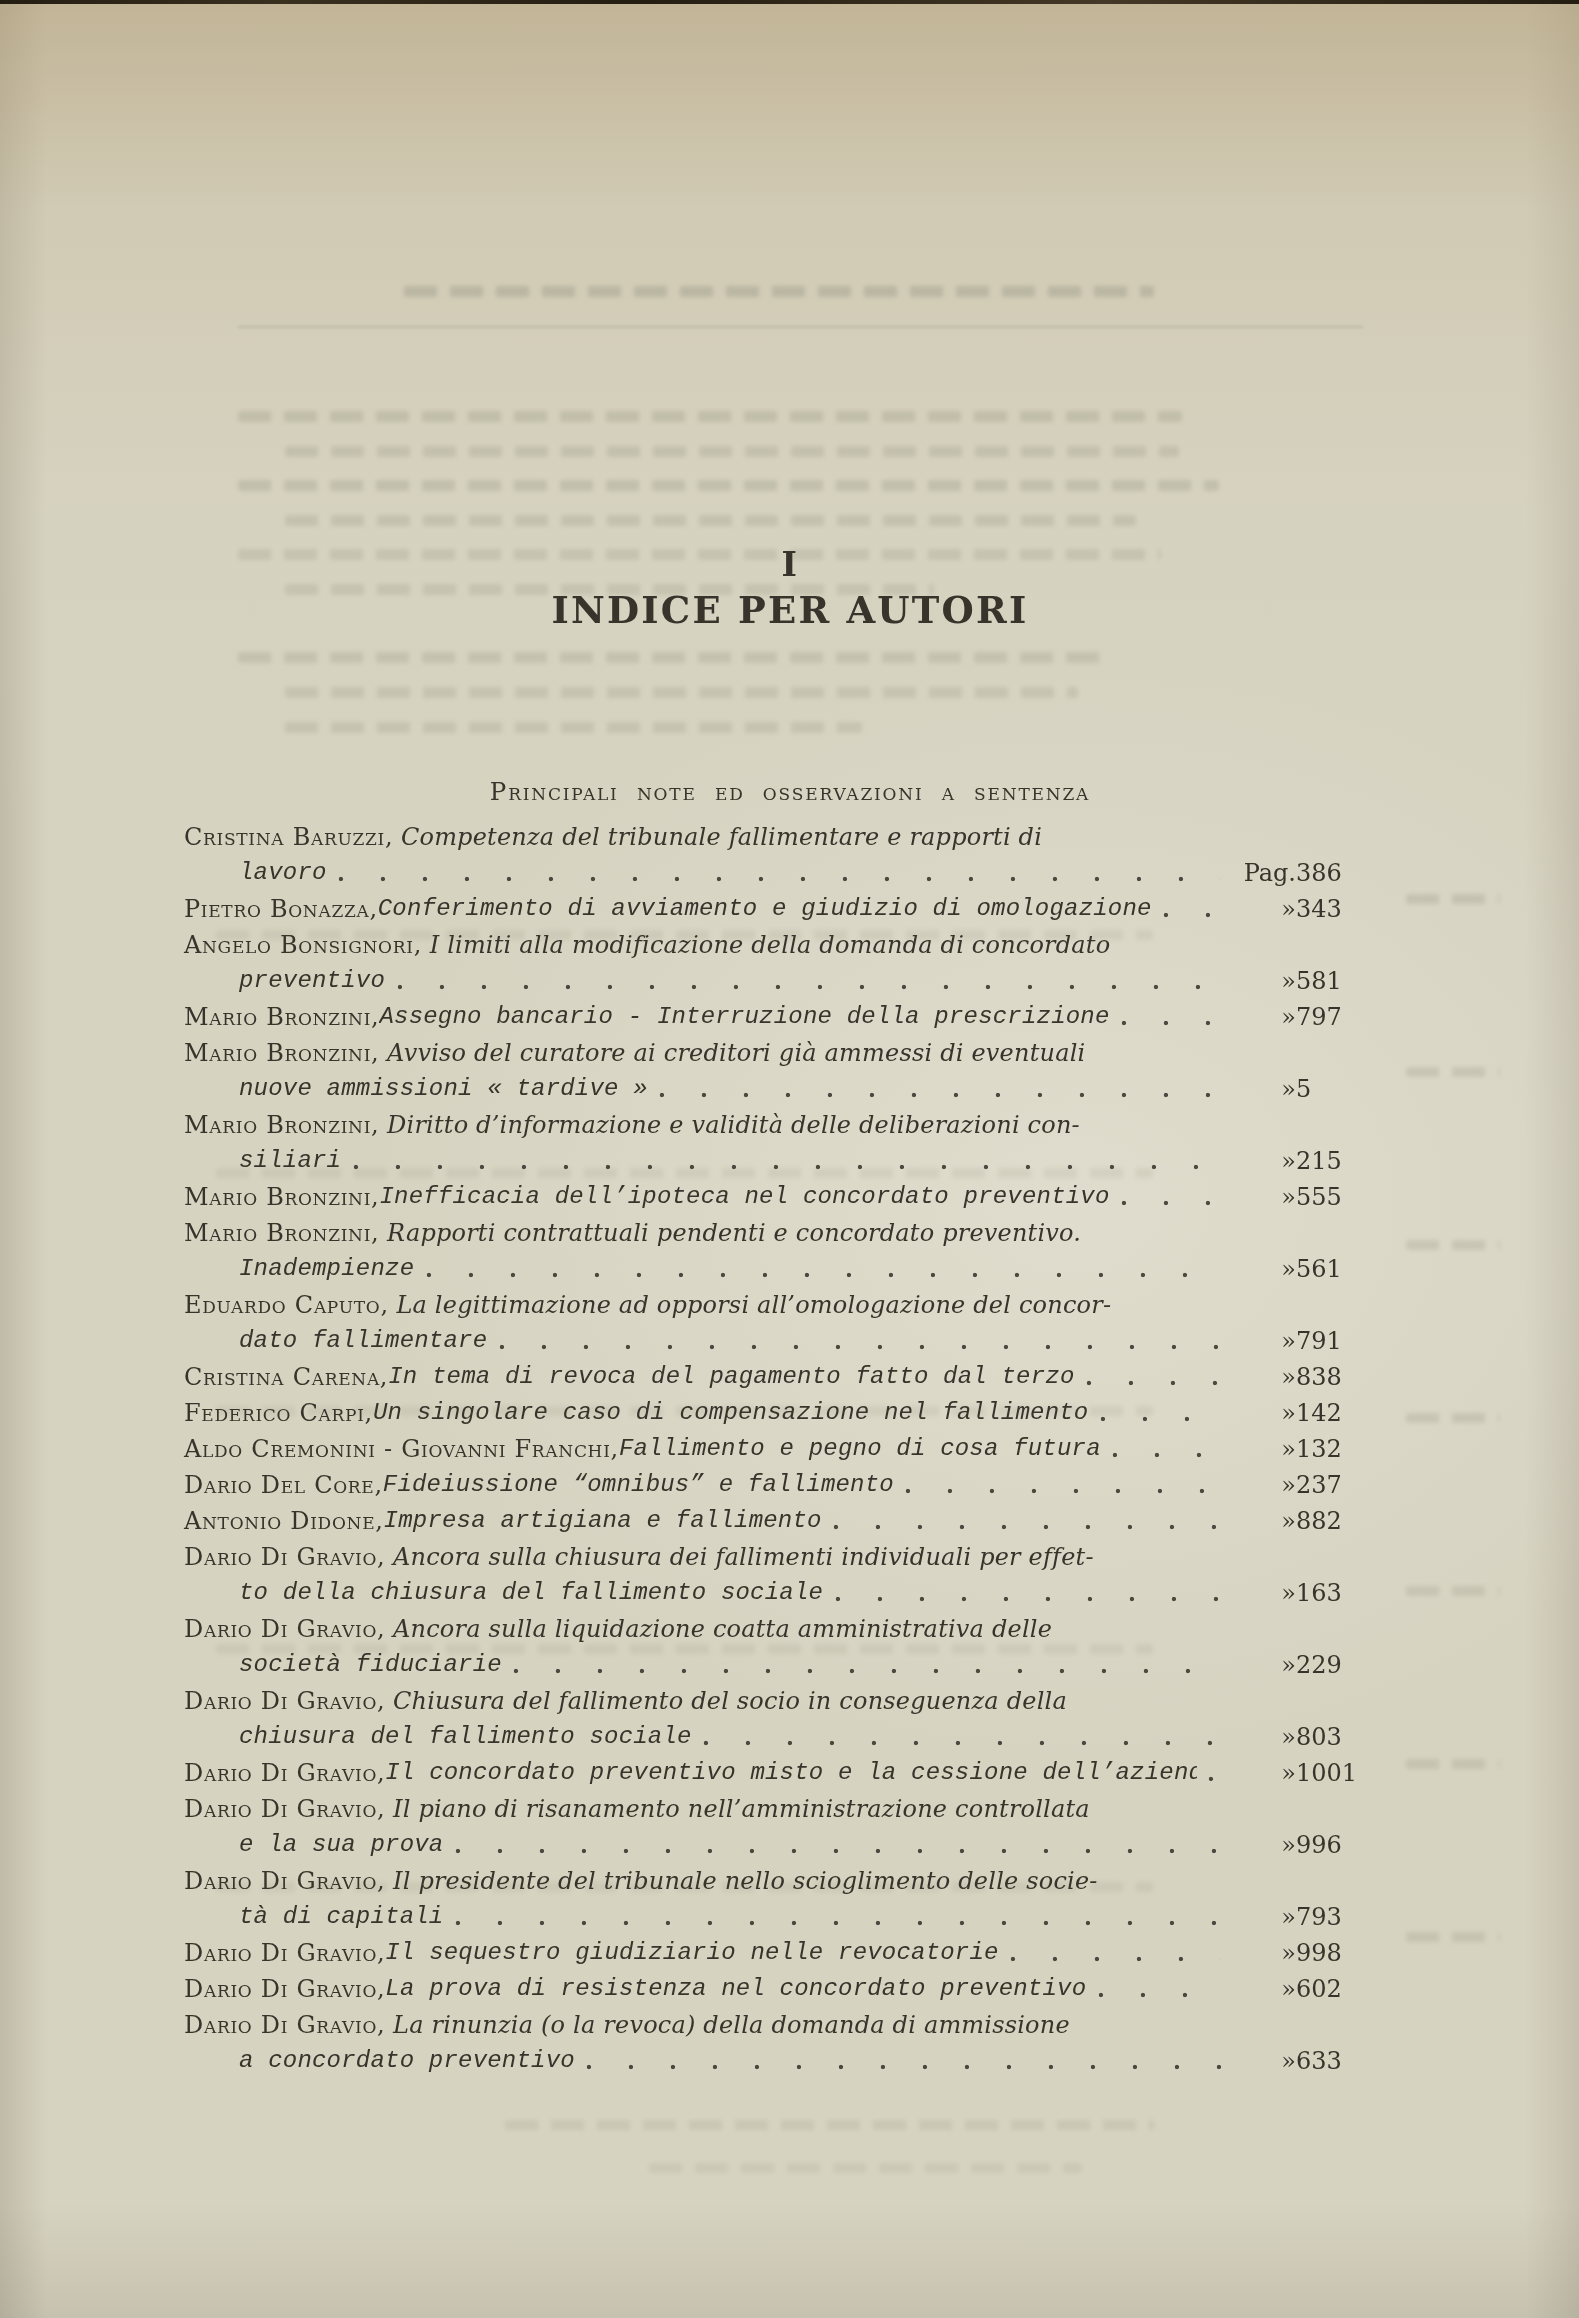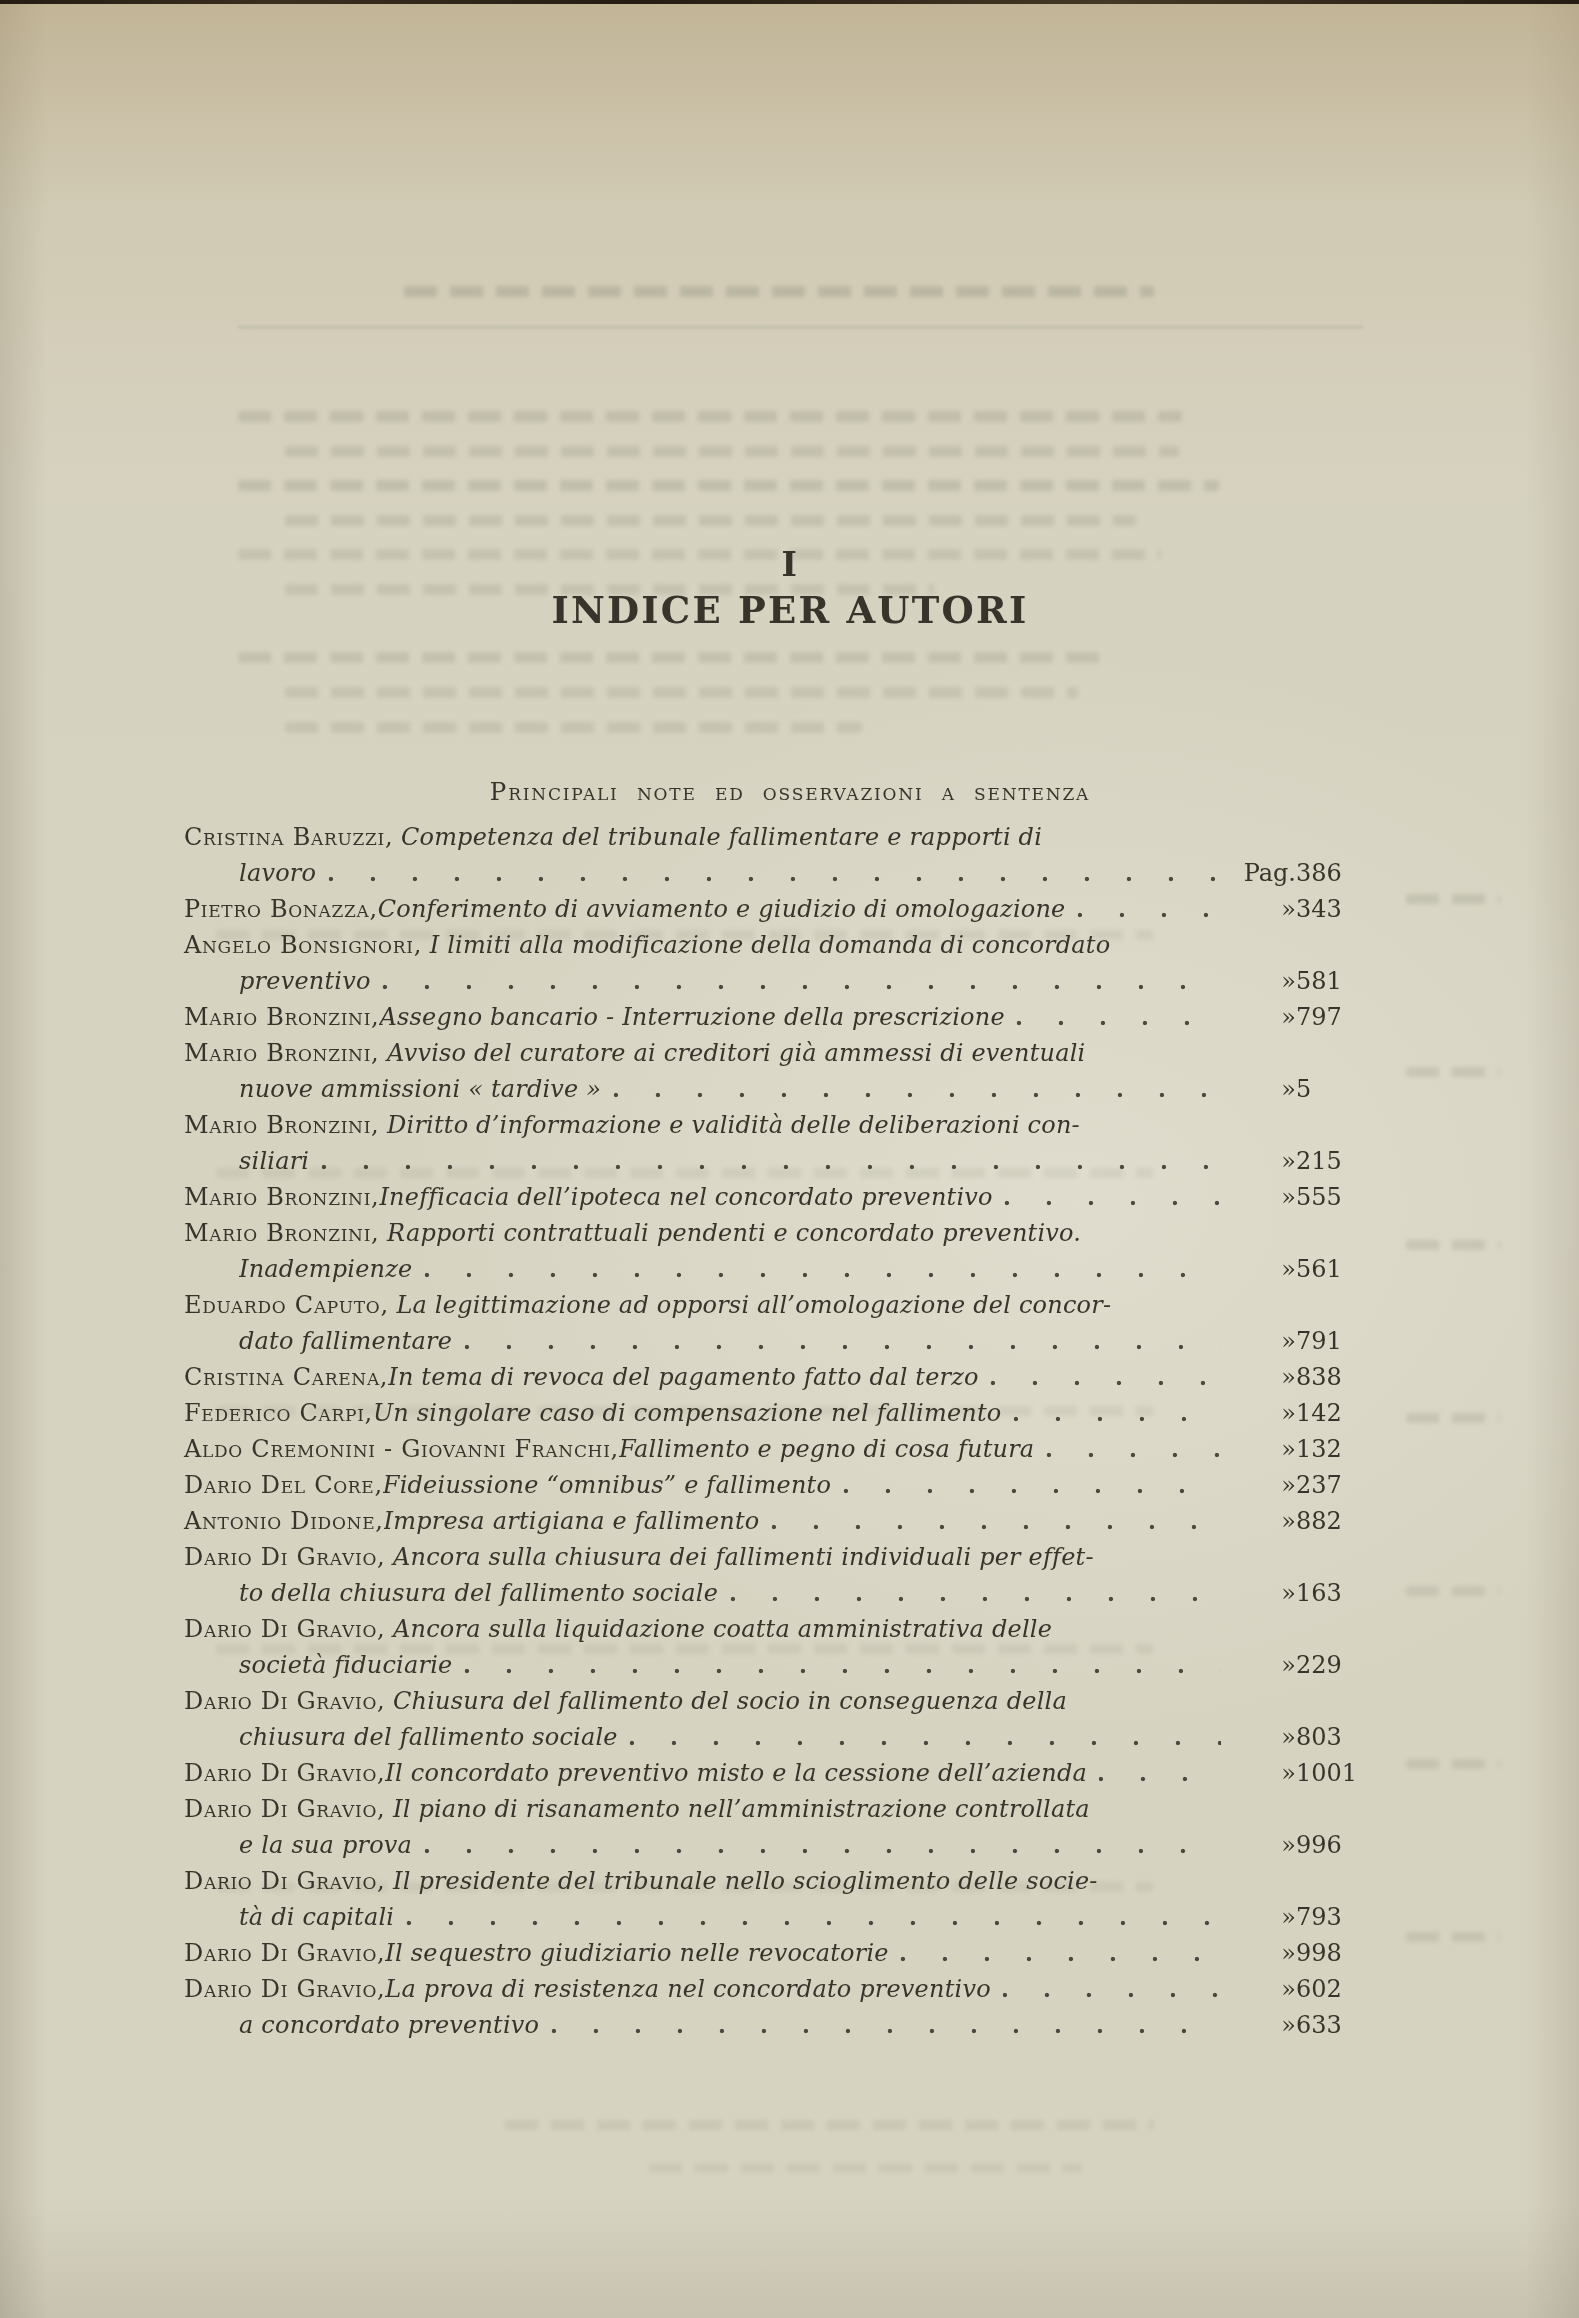--- a/index.html
+++ b/index.html
@@ -69,21 +69,21 @@
     height:36px;line-height:36px;
     white-space:nowrap;
   }
   .line.cont{padding-left:55px;}
   .line.last{display:flex;}
   .author{
     font-variant:small-caps;
     letter-spacing:0.7px;
   }
   .title{font-style:italic;letter-spacing:0.2px;}
-  .line.last .title{flex:0 1 auto;overflow:hidden;}
+  .line.last .title{flex:0 1 auto;overflow:hidden;font-family:Liberation Mono, monospace;}
   .leader{
     flex:1 1 auto;min-width:13px;
     margin-left:11.5px;margin-right:5.8px;
     background-image:radial-gradient(circle at 2.9px 2.9px, rgba(52,48,40,.85) 1.7px, rgba(52,48,40,0) 2.5px);
     background-size:42px 5.8px;
     background-repeat:repeat-x;
     background-position:left calc(100% - 9.4px);
   }
   .ref{flex:0 0 69px;text-align:right;}
   .pnum{flex:0 0 79px;text-align:left;}
@@ -318,20 +318,21 @@
       <div class="entry">
         <div class="line last">
           <span class="author">Dario Di Gravio,</span> 
           <span class="title">La prova di resistenza nel concordato preventivo</span>
           <span class="leader"></span>
           <span class="ref">»</span>
           <span class="pnum">602</span>
         </div>
       </div>
       <div class="entry">
+        <div class="line"><span class="author">Dario Di Gravio,</span> <span class="title">La rinunzia (o la revoca) della domanda di ammissione</span></div>
         <div class="line cont last">
           <span class="title">a concordato preventivo</span>
           <span class="leader"></span>
           <span class="ref">»</span>
           <span class="pnum">633</span>
         </div>
       </div>
     </div>
 </div>
 

